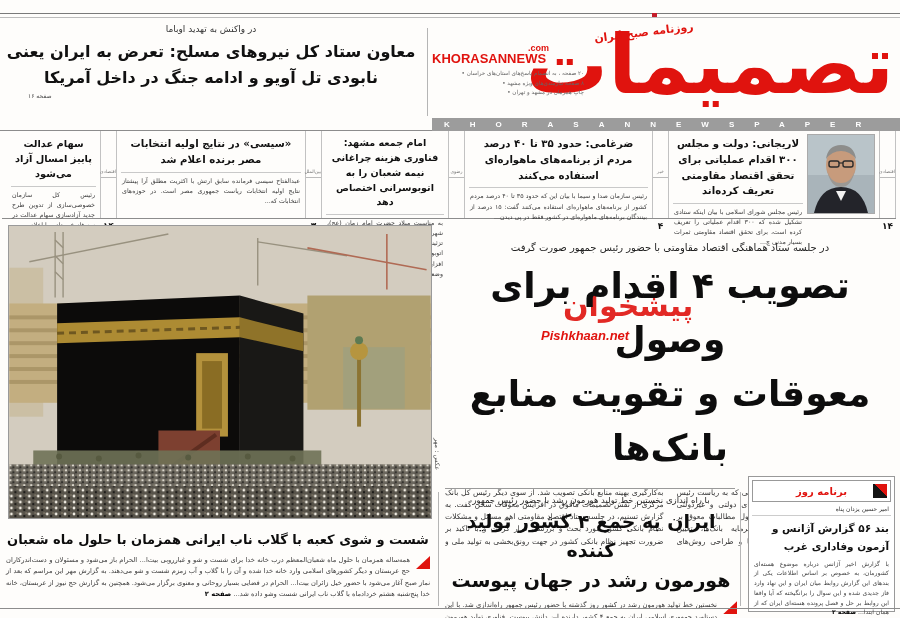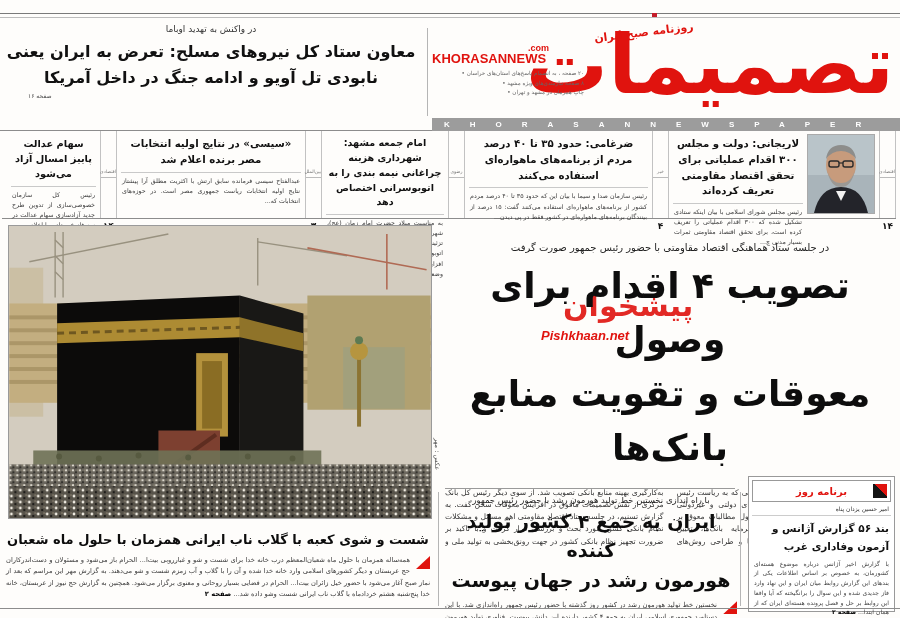--- a/index.html
+++ b/index.html
@@ -159,21 +159,21 @@
     </div>
 
     <div class="tbox" style="width:143px">
       <div class="tcell">
         <span class="dogear"></span>
         <span class="tcat">رضوی</span>
         <span class="tnum"></span>
       </div>
       <div class="tcontent">
         <div class="ttext">
-          <div class="thead" style="font-size:9.6px">امام جمعه مشهد: شهرداری هزینه چراغانی نیمه بندی را به اتوبوسرانی اختصاص دهد</div>
+          <div class="thead" style="font-size:9.6px">امام جمعه مشهد: فناوری هزینه چراغانی نیمه شعبان را به اتوبوسرانی اختصاص دهد</div>
           <div class="tbody">به مناسبت میلاد حضرت امام زمان (عج)، شهرداری هزینه‌ای را که بابت چراغانی و تزئینات سطح شهر انجام می‌دهد به اتوبوسرانی اختصاص دهد و ۱۵۰ تومان افزایش بهای خدمات را اعمال نکند و به وضعیت...</div>
         </div>
       </div>
     </div>
 
     <div class="tbox" style="width:205px">
       <div class="tcell">
         <span class="dogear"></span>
         <span class="tcat">بین‌الملل</span>
         <span class="tnum">۳</span>

